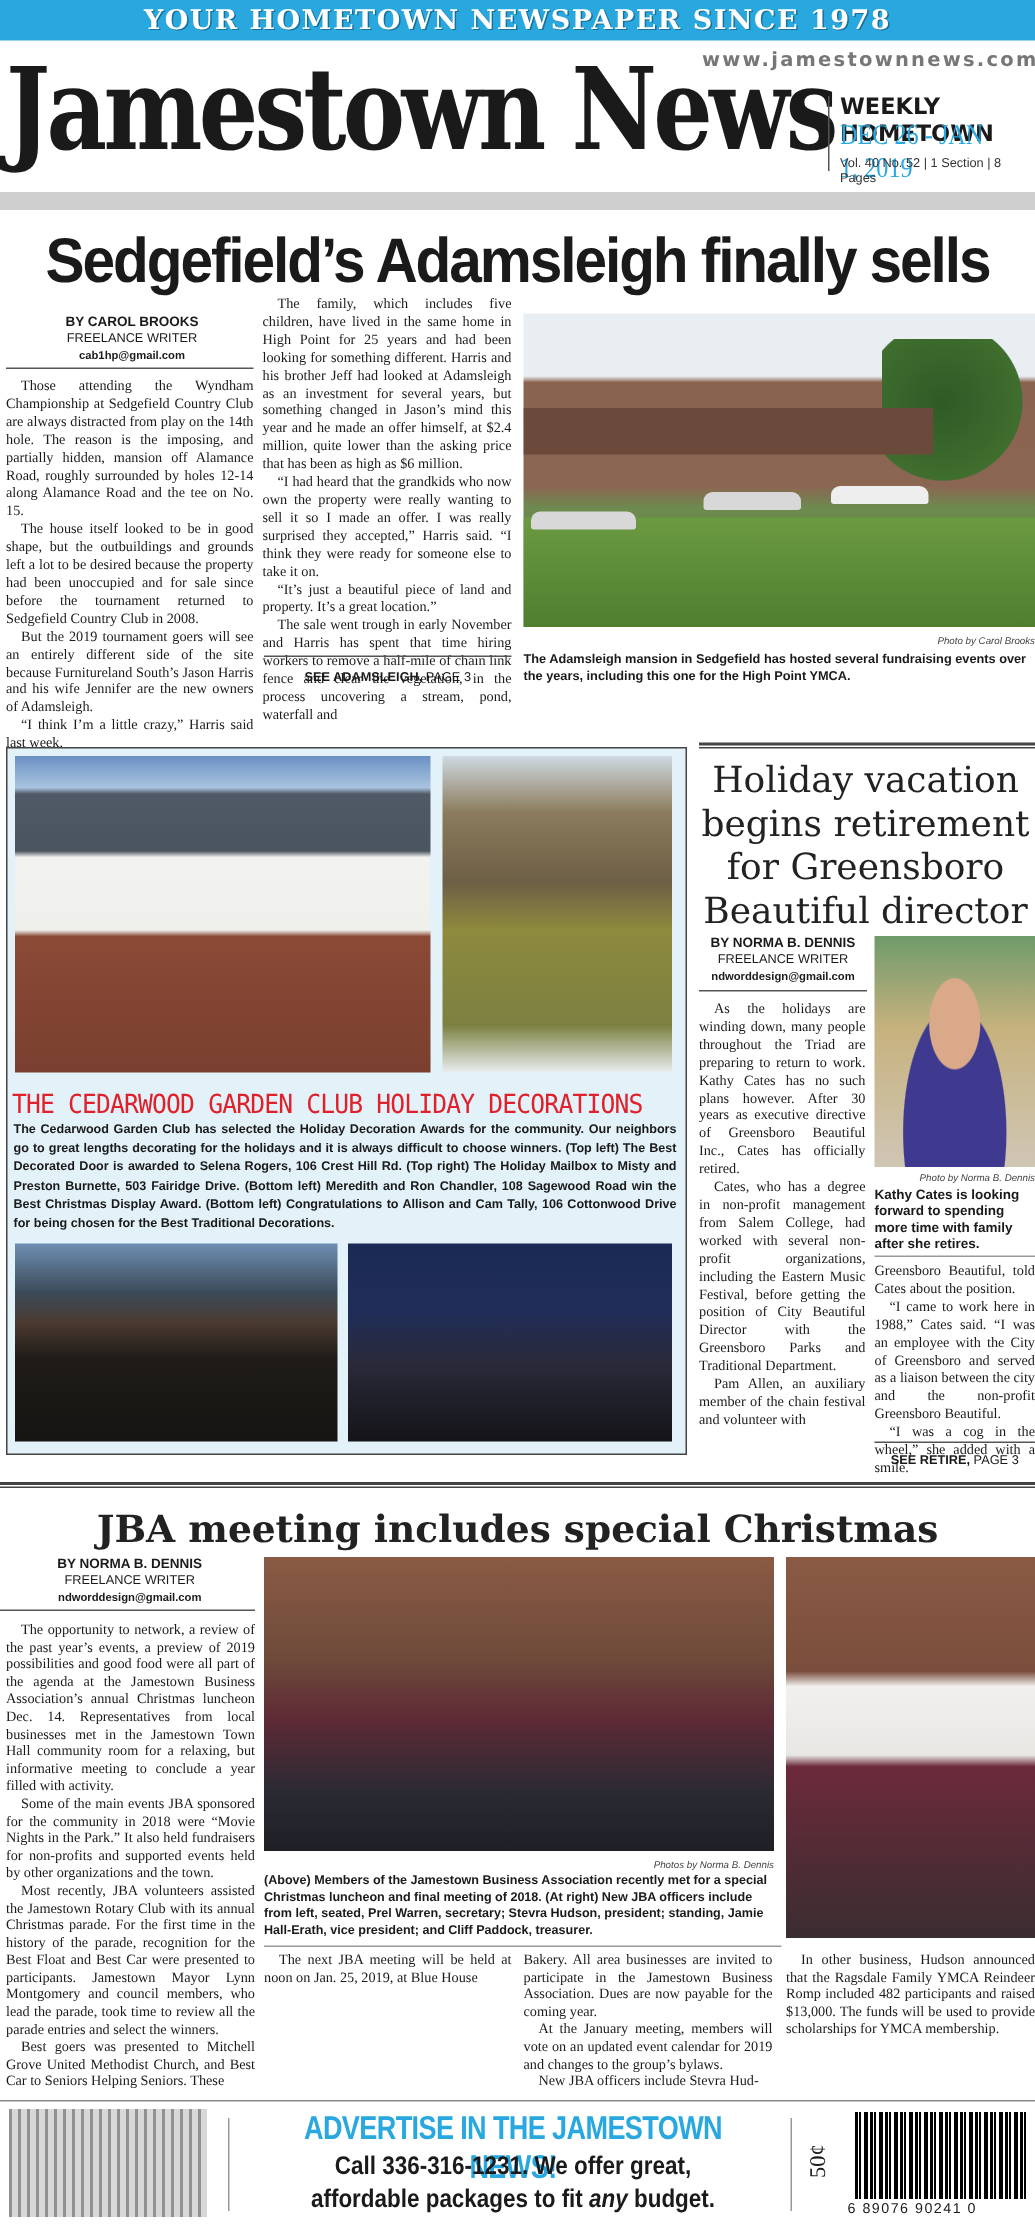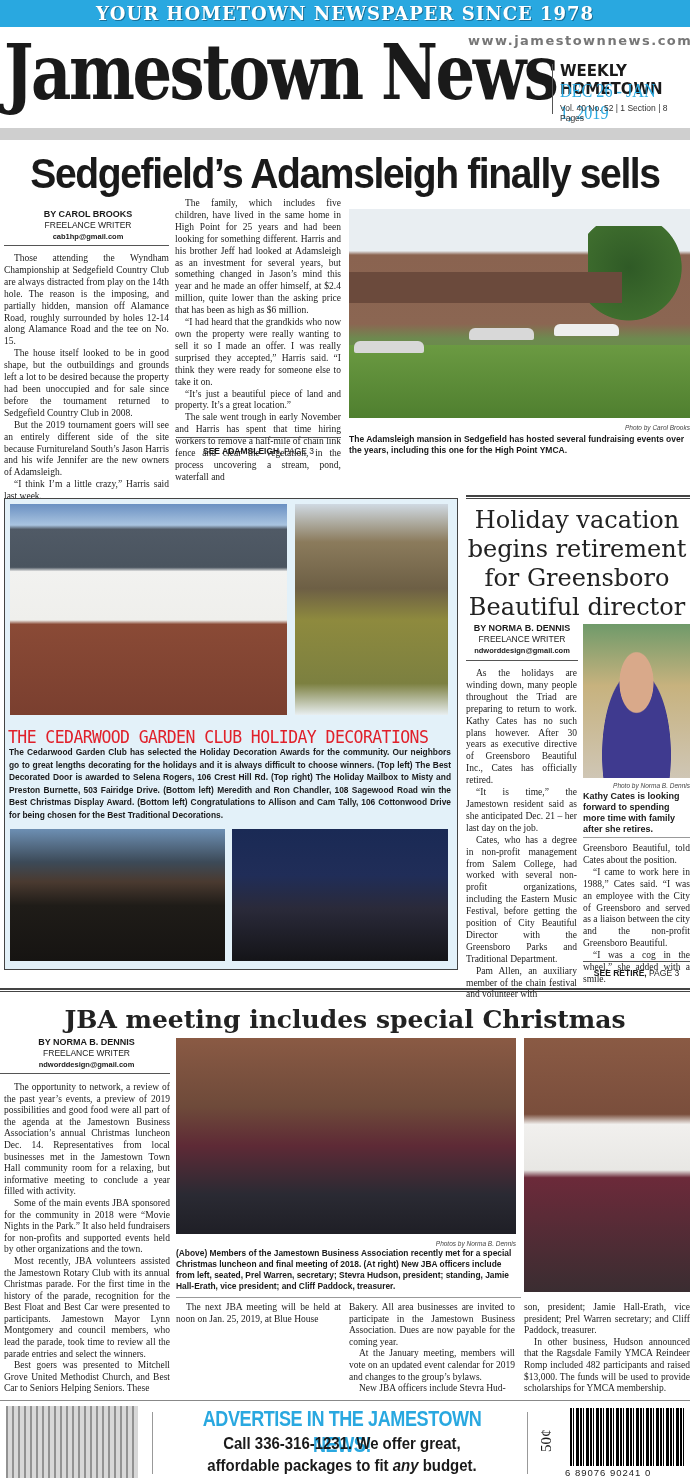--- a/index.html
+++ b/index.html
@@ -125,21 +125,20 @@
 <div class="abs dblrule" style="left:466px; top:495px; width:224px;"></div>
 <h2 class="abs holiday-head">Holiday vacation begins retirement for Greensboro Beautiful director</h2>
 <div class="abs byline" style="left:466px; top:623px; width:112px;">
   <div class="by">BY NORMA B. DENNIS</div>
   <div class="role">FREELANCE WRITER</div>
   <div class="email">ndworddesign@gmail.com</div>
 </div>
 <div class="abs rule" style="left:466px; top:660px; width:112px;"></div>
 <div class="abs col" style="left:466px; top:668px; width:111px;">
   <p>As the holidays are winding down, many people throughout the Triad are preparing to return to work. Kathy Cates has no such plans however. After 30 years as executive directive of Greensboro Beautiful Inc., Cates has officially retired.</p>
-  <p>“It is time,” the Jamestown resident said as she anticipated Dec. 21 – her last day on the job.</p>
   <p>Cates, who has a degree in non-profit management from Salem College, had worked with several non-profit organizations, including the Eastern Music Festival, before getting the position of City Beautiful Director with the Greensboro Parks and Traditional Department.</p>
   <p>Pam Allen, an auxiliary member of the chain festival and volunteer with</p>
 </div>
 <div class="abs photo kathy-photo" style="left:583px; top:624px; width:107px; height:154px;"></div>
 <div class="abs credit" style="left:583px; top:782px; width:107px;">Photo by Norma B. Dennis</div>
 <div class="abs caption" style="left:583px; top:791px; width:107px; font-size:9px;">Kathy Cates is looking forward to spending more time with family after she retires.</div>
 <div class="abs rule" style="left:583px; top:837px; width:107px; background:#999;"></div>
 <div class="abs col" style="left:583px; top:843px; width:107px;">
   <p style="text-indent:0">Greensboro Beautiful, told Cates about the position.</p>
   <p>“I came to work here in 1988,” Cates said. “I was an employee with the City of Greensboro and served as a liaison between the city and the non-profit Greensboro Beautiful.</p>
@@ -174,21 +173,20 @@
 
 <div class="abs col" style="left:176px; top:1302px; width:165px; line-height:11.6px;">
   <p>The next JBA meeting will be held at noon on Jan. 25, 2019, at Blue House</p>
 </div>
 <div class="abs col" style="left:349px; top:1302px; width:166px; line-height:11.6px;">
   <p style="text-indent:0">Bakery. All area businesses are invited to participate in the Jamestown Business Association. Dues are now payable for the coming year.</p>
   <p>At the January meeting, members will vote on an updated event calendar for 2019 and changes to the group’s bylaws.</p>
   <p>New JBA officers include Stevra Hud-</p>
 </div>
 <div class="abs col" style="left:524px; top:1302px; width:166px; line-height:11.6px;">
-  <p style="text-indent:0">son, president; Jamie Hall-Erath, vice president; Prel Warren secretary; and Cliff Paddock, treasurer.</p>
   <p>In other business, Hudson announced that the Ragsdale Family YMCA Reindeer Romp included 482 participants and raised $13,000. The funds will be used to provide scholarships for YMCA membership.</p>
 </div>
 
 <div class="abs rule" style="left:0; top:1400px; width:690px; background:#888;"></div>
 <div class="abs photo ad-building" style="left:6px; top:1406px; width:132px; height:72px;"></div>
 <div class="abs" style="left:152px; top:1412px; width:1px; height:62px; background:#999;"></div>
 <div class="abs ad-title">ADVERTISE IN THE JAMESTOWN NEWS!</div>
 <div class="abs ad-line" style="top:1434px;">Call 336-316-1231. We offer great,</div>
 <div class="abs ad-line" style="top:1456px;"><span>affordable packages to fit </span><em>any</em><span> budget.</span></div>
 <div class="abs" style="left:527px; top:1412px; width:1px; height:62px; background:#999;"></div>

